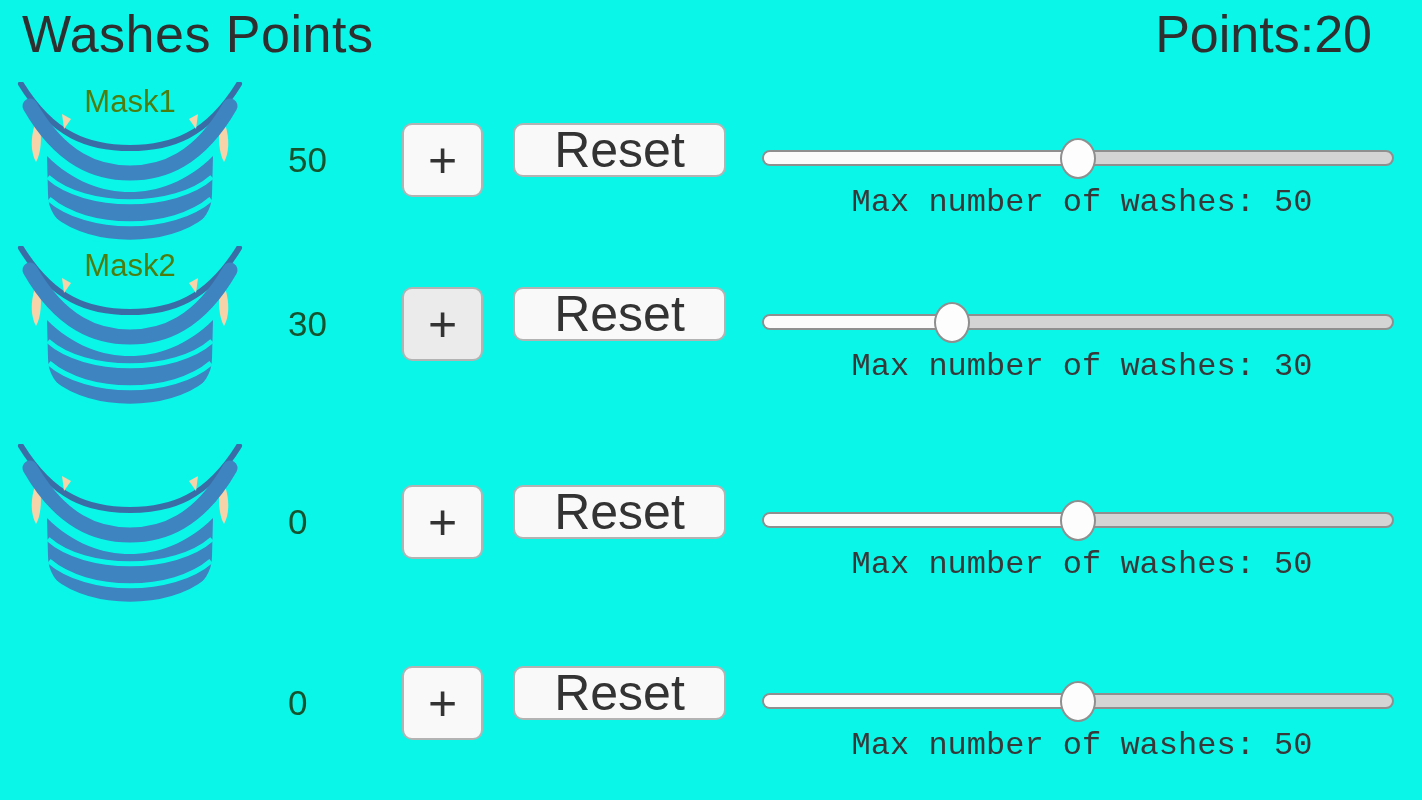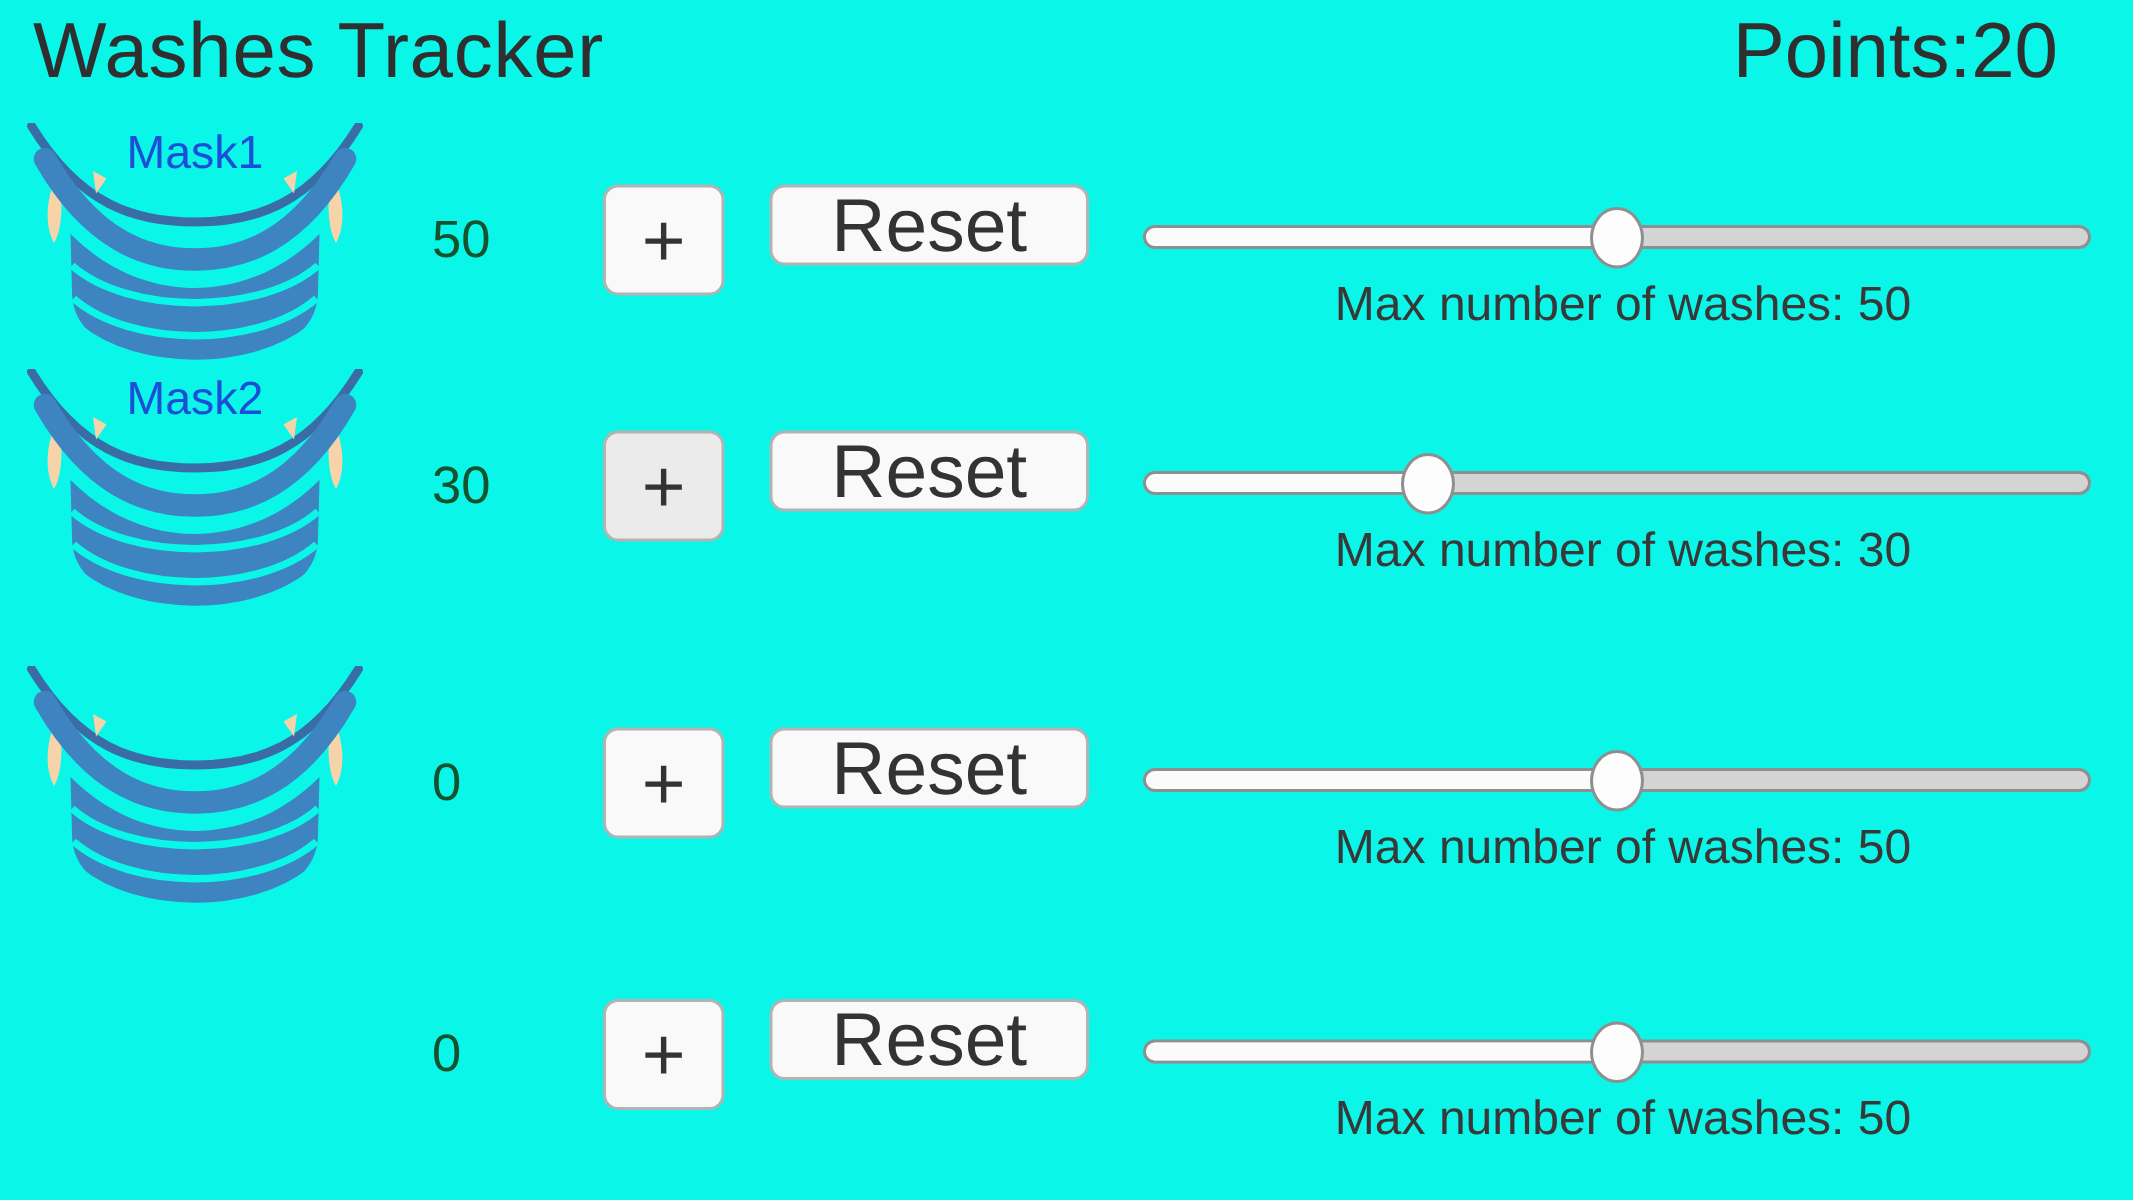--- a/index.html
+++ b/index.html
@@ -39,21 +39,21 @@
 
   .mask-wrap { position: absolute; left: 15px; top: 2px; width: 230px; height: 160px; }
   .mask-svg { position: absolute; left: 0; top: 0; width: 230px; height: 160px; }
   .m-strap { stroke: var(--strap-blue); fill: none; }
   .m-hem   { stroke: var(--mask-blue); fill: none; }
   .m-body  { fill: var(--mask-blue); }
   .m-pleat { stroke: var(--bg); fill: none; }
   .m-ear   { fill: var(--peach); }
   .mask-label {
     position: absolute; top: 2px; left: 0; width: 100%;
-    text-align: center; font-size: 31px; color: #1d4ed8;
+    text-align: center; font-size: 31px; color: #4d7c0f;
   }
 
   .count {
     position: absolute; left: 288px; top: 42px; height: 76px; width: 100px;
     display: flex; align-items: center;
     font-size: 35px; color: #14532d;
   }
   button {
     font-family: inherit;
     color: var(--btn-text);
@@ -91,26 +91,27 @@
     position: absolute; top: -14px;
     width: 36px; height: 41px;
     border-radius: 50%;
     background: var(--thumb);
     border: 2px solid var(--slider-border);
   }
   .max-label {
     position: absolute; left: 762px; top: 104px; width: 640px;
     text-align: center; font-size: 32px; color: #383838;
     white-space: nowrap;
+    font-family: Liberation Mono, monospace;
   }
 </style>
 </head>
 <body>
 
-<div class="app-title">Washes Tracker</div>
+<div class="app-title">Washes Points</div>
 <div class="points"><span>Points:</span><span>20</span></div>
 
 <div id="rows">
   <div class="row" style="top: 80px;">
     <div class="mask-wrap">
       <svg class="mask-svg" viewBox="0 0 230 160" xmlns="http://www.w3.org/2000/svg">
         <path class="m-strap" d="M6,2 C38,54 74,66 115,66 C156,66 192,54 224,2" stroke-width="6" stroke-linecap="round"></path>
         <path class="m-ear" d="M47,32 l9,5 -7,10 z"></path>
         <path class="m-ear" d="M183,32 l-9,5 7,10 z"></path>
         <path class="m-ear" d="M20,42 C15,57 16,71 21,80 C26,72 27,55 25,44 Z"></path>

